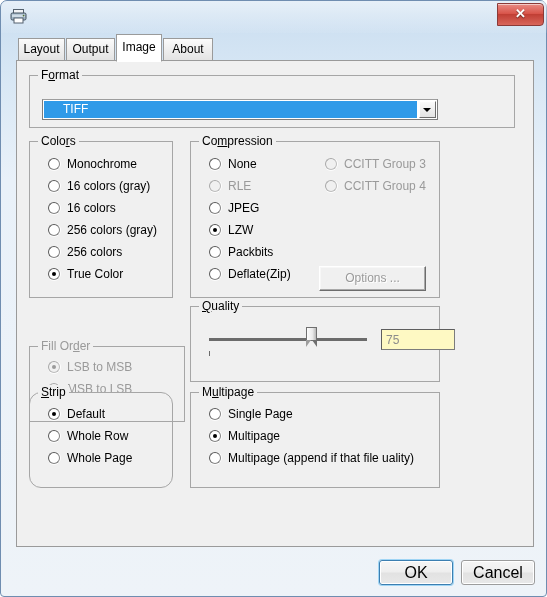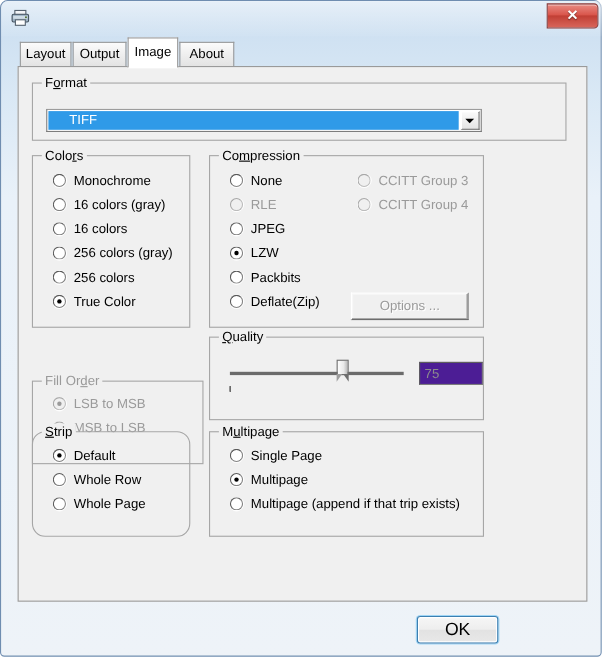--- a/index.html
+++ b/index.html
@@ -228,23 +228,23 @@
   #slider-ticks {
     position: absolute; left: 18px; top: 44px;
     width: 160px; height: 6px;
   }
   #slider-ticks span {
     position: absolute; top: 0; width: 1px; height: 5px;
     background: #6b6b6b;
   }
   #quality-box {
     position: absolute; left: 190px; top: 22px;
-    width: 58px; height: 21px;
-    box-sizing: border-box;
-    background: #4c1d95;
+    width: 74px; height: 21px;
+    box-sizing: border-box;
+    background: #fef9c3;
     border: 1px solid #7c7c7c;
     border-top-color: #5e5e5e;
     border-left-color: #5e5e5e;
   }
   #quality-box .val {
     position: absolute; left: 4px; top: 2px;
     font-size: 12px; color: #8c8c8c;
     line-height: 16px;
   }
 
@@ -441,22 +441,23 @@
           <div class="radio" style="left: 18px; top: 13px;">
             <span class="dot"></span>
             <span class="rlabel">Single Page</span>
           </div>
           <div class="radio checked" style="left: 18px; top: 35px;">
             <span class="dot"></span>
             <span class="rlabel">Multipage</span>
           </div>
           <div class="radio" style="left: 18px; top: 57px;">
             <span class="dot"></span>
-            <span class="rlabel">Multipage (append if that trip exists)</span>
+            <span class="rlabel">Multipage (append if that file uality)</span>
           </div>
         </div>
     </div>
 
   </div>
 
   <div class="dlgbtn" id="ok-btn">OK</div>
+  <div class="dlgbtn" id="cancel-btn">Cancel</div>
 
 </div>
 
 </body></html>

